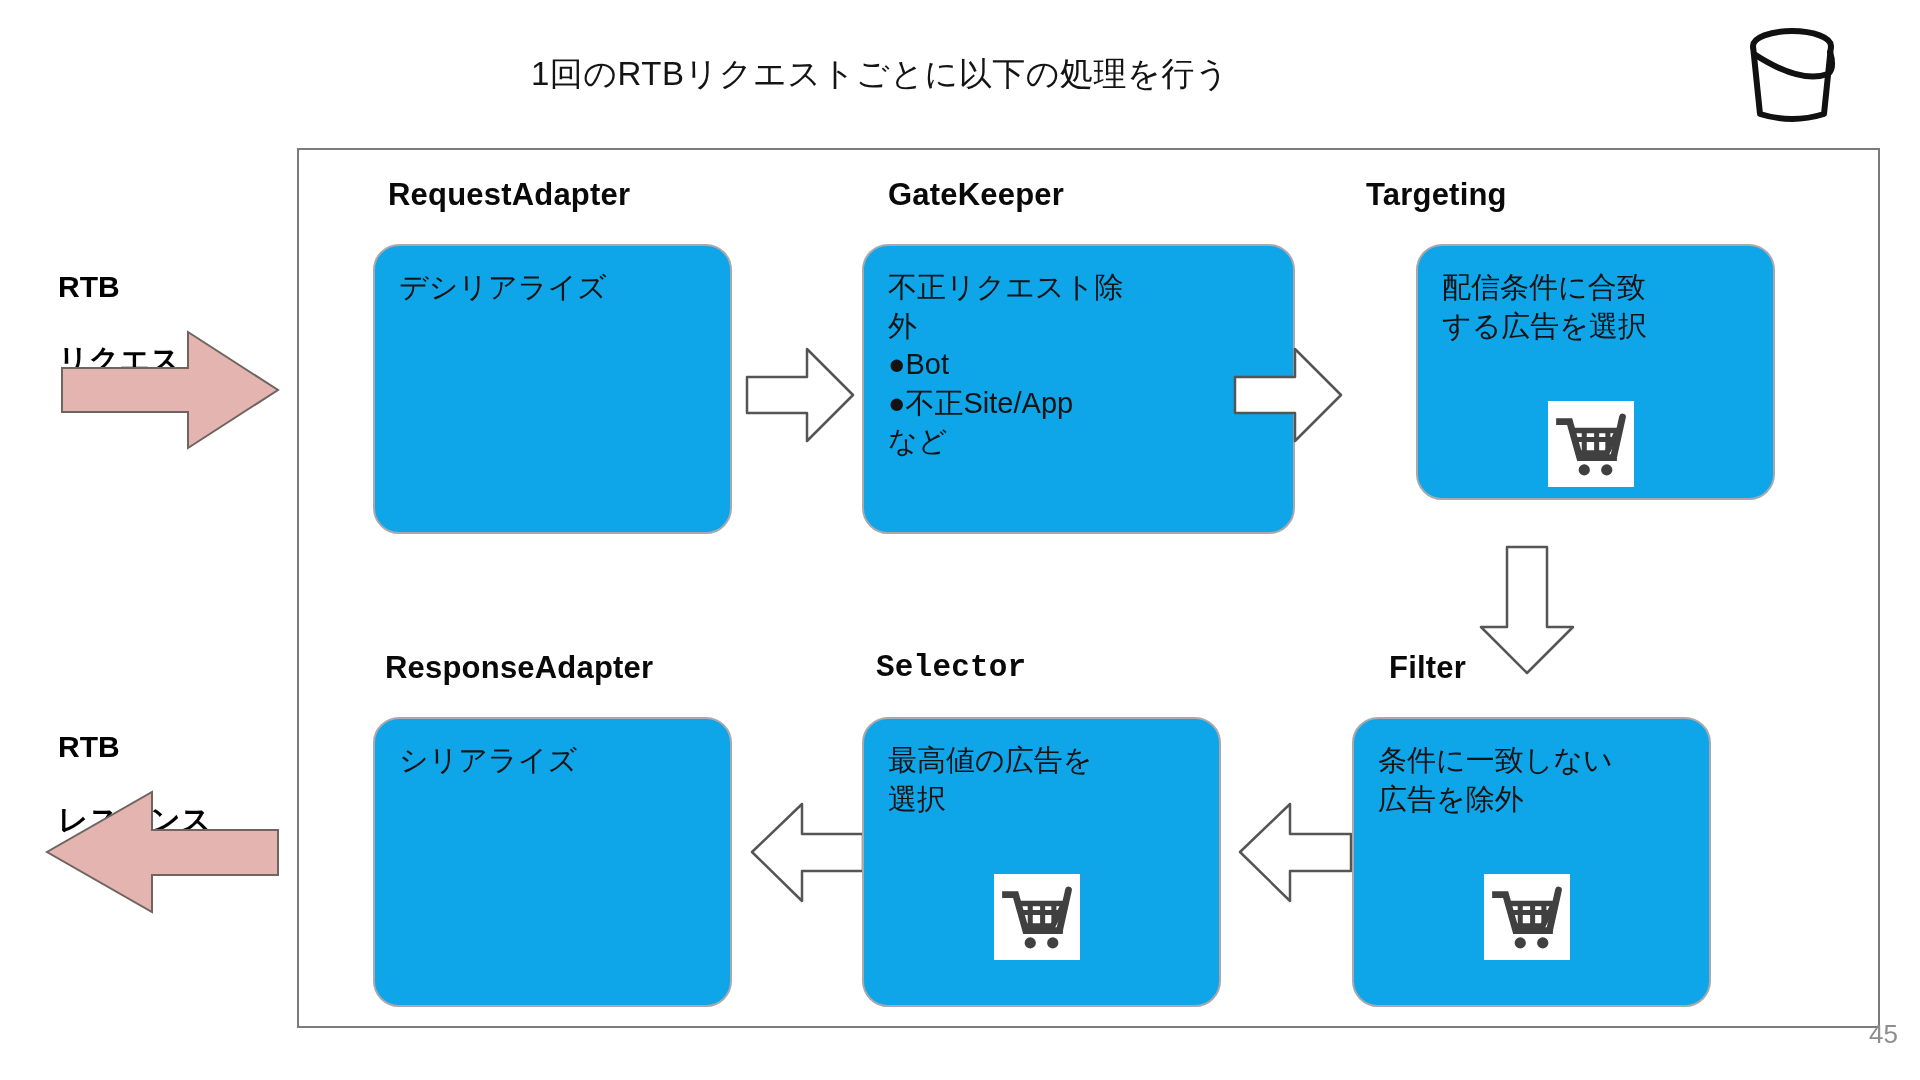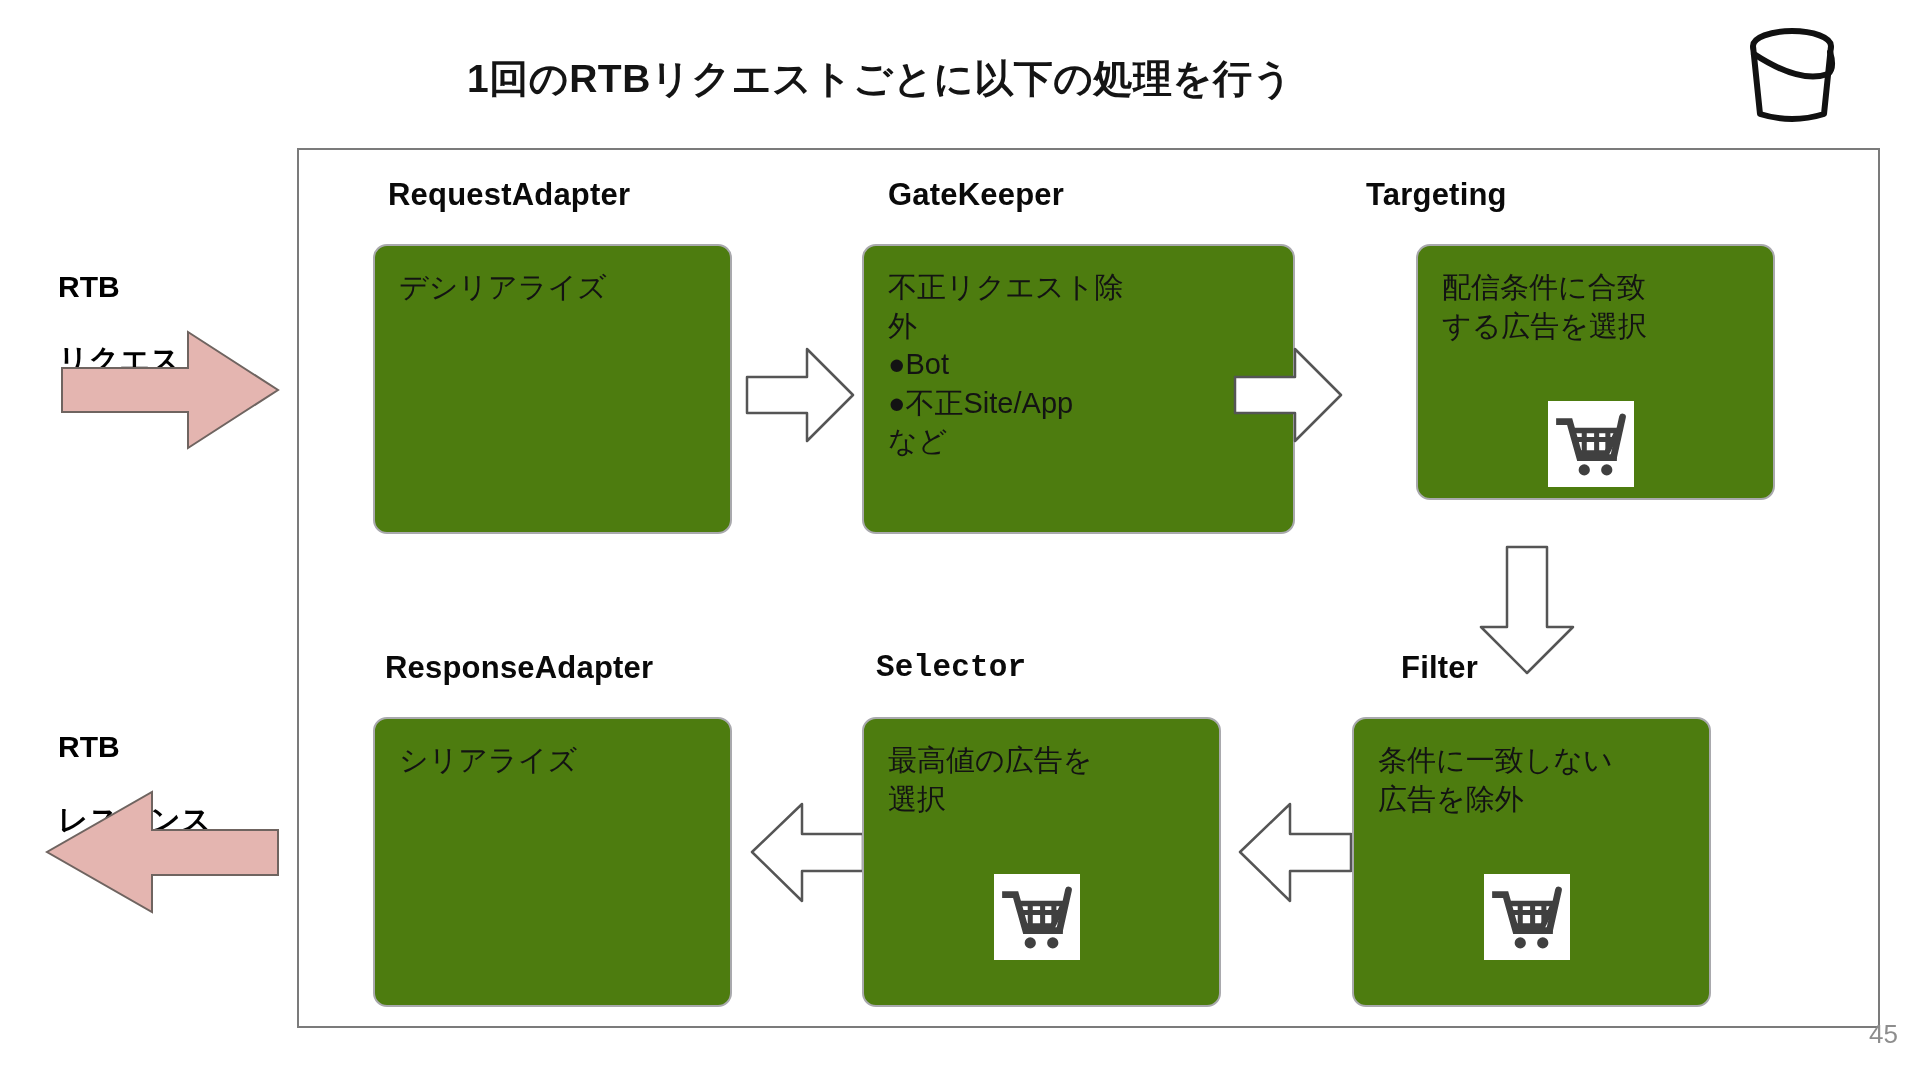--- a/index.html
+++ b/index.html
@@ -21,22 +21,22 @@
     height: 1080px;
   }
 
   
   .slide-title {
     position: absolute;
     left: 430px;
     top: 52px;
     width: 900px;
     text-align: center;
-    font-size: 39px;
-    font-weight: 700;
+    font-size: 33px;
+    font-weight: 400;
     letter-spacing: 0.5px;
     color: #141414;
     white-space: nowrap;
   }
 
   
   .bucket-icon {
     position: absolute;
     left: 1740px;
     top: 18px;
@@ -63,23 +63,23 @@
     font-weight: bold;
     color: #0a0a0a;
     white-space: nowrap;
     letter-spacing: 0.2px;
   }
 
   
   .proc-box {
     position: absolute;
     box-sizing: border-box;
-    background: #4d7c0f;
+    background: #0ea5e9;
     border: 2px solid #a9a9ad;
-    border-radius: 14px;
+    border-radius: 26px;
     padding: 22px 24px 14px 24px;
     font-size: 29px;
     line-height: 1.33;
     color: #131313;
     overflow: hidden;
   }
   .proc-box .line { display: block; white-space: pre-wrap; }
   .proc-box .bullets { margin-top: 30px; }
   .proc-box .bullet { display: block; white-space: pre-wrap; }
 
@@ -233,21 +233,21 @@
       </svg>
     </span>
   </div>
 
   <div class="flow-arrow" style="left:1238px; top:800px; width:115px; height:105px;">
     <svg viewBox="0 0 115 105" width="115" height="105" aria-hidden="true">
       <polygon points="113,34 52,34 52,4 2,52 52,101 52,71 113,71" fill="#ffffff" stroke="#555555" stroke-width="2.5" stroke-linejoin="round"></polygon>
     </svg>
   </div>
 
-  <div class="stage-label" style="left:1389px; top:650px;margin-left:12px;">Filter</div>
+  <div class="stage-label" style="left:1389px; top:650px;">Filter</div>
   <div class="proc-box" style="left:1352px; top:717px; width:359px; height:290px;">
     <span class="line">条件に一致しない</span>
     <span class="line">広告を除外</span>
     <span class="cart-wrap" style="left:130px; top:155px;">
       <svg viewBox="0 0 64 64" width="72" height="72" aria-hidden="true">
         <path d="M4 12 H13 L22 44 H52" fill="none" stroke="#404040" stroke-width="6" stroke-linecap="square" stroke-linejoin="miter"></path>
         <path d="M15 20 H56 L46 40 H21" fill="none" stroke="#404040" stroke-width="5"></path>
         <path d="M17 28 H52 M26 20 V40 M37 20 V40 M47 20 V38" stroke="#404040" stroke-width="4.5" fill="none"></path>
         <path d="M52 44 L60 8" stroke="#404040" stroke-width="6" stroke-linecap="round" fill="none"></path>
         <circle cx="26" cy="55" r="5" fill="#404040"></circle>

